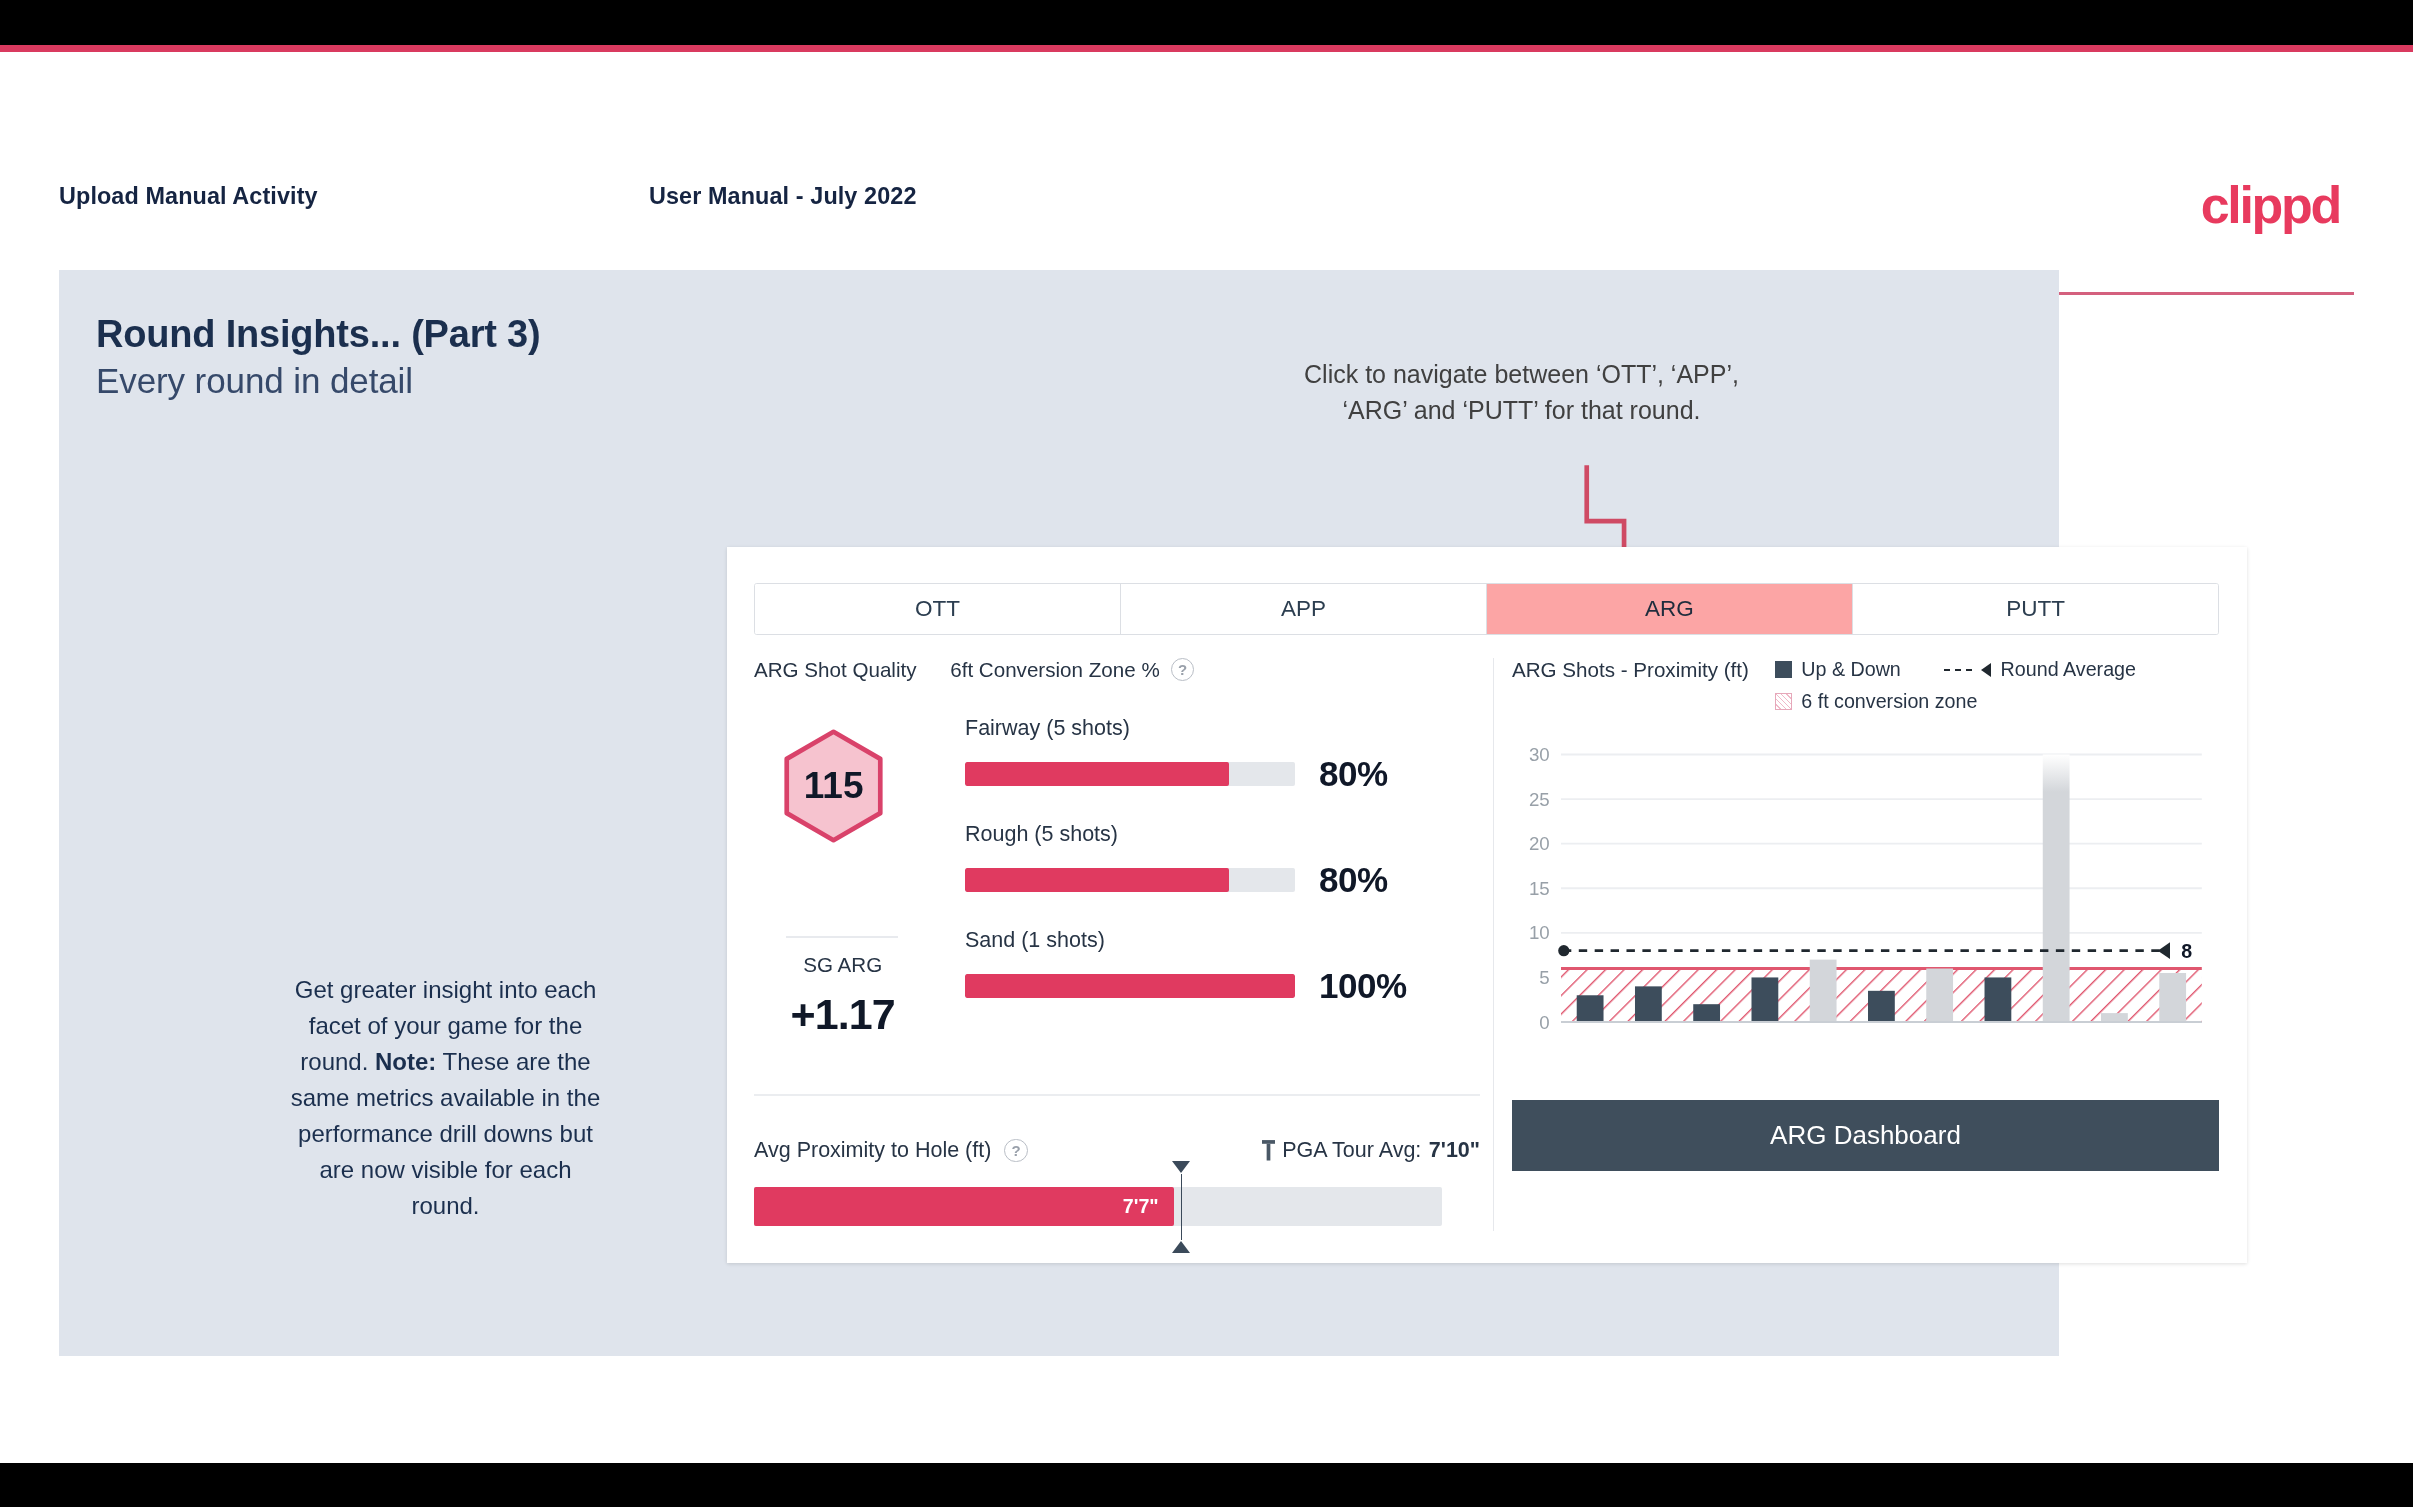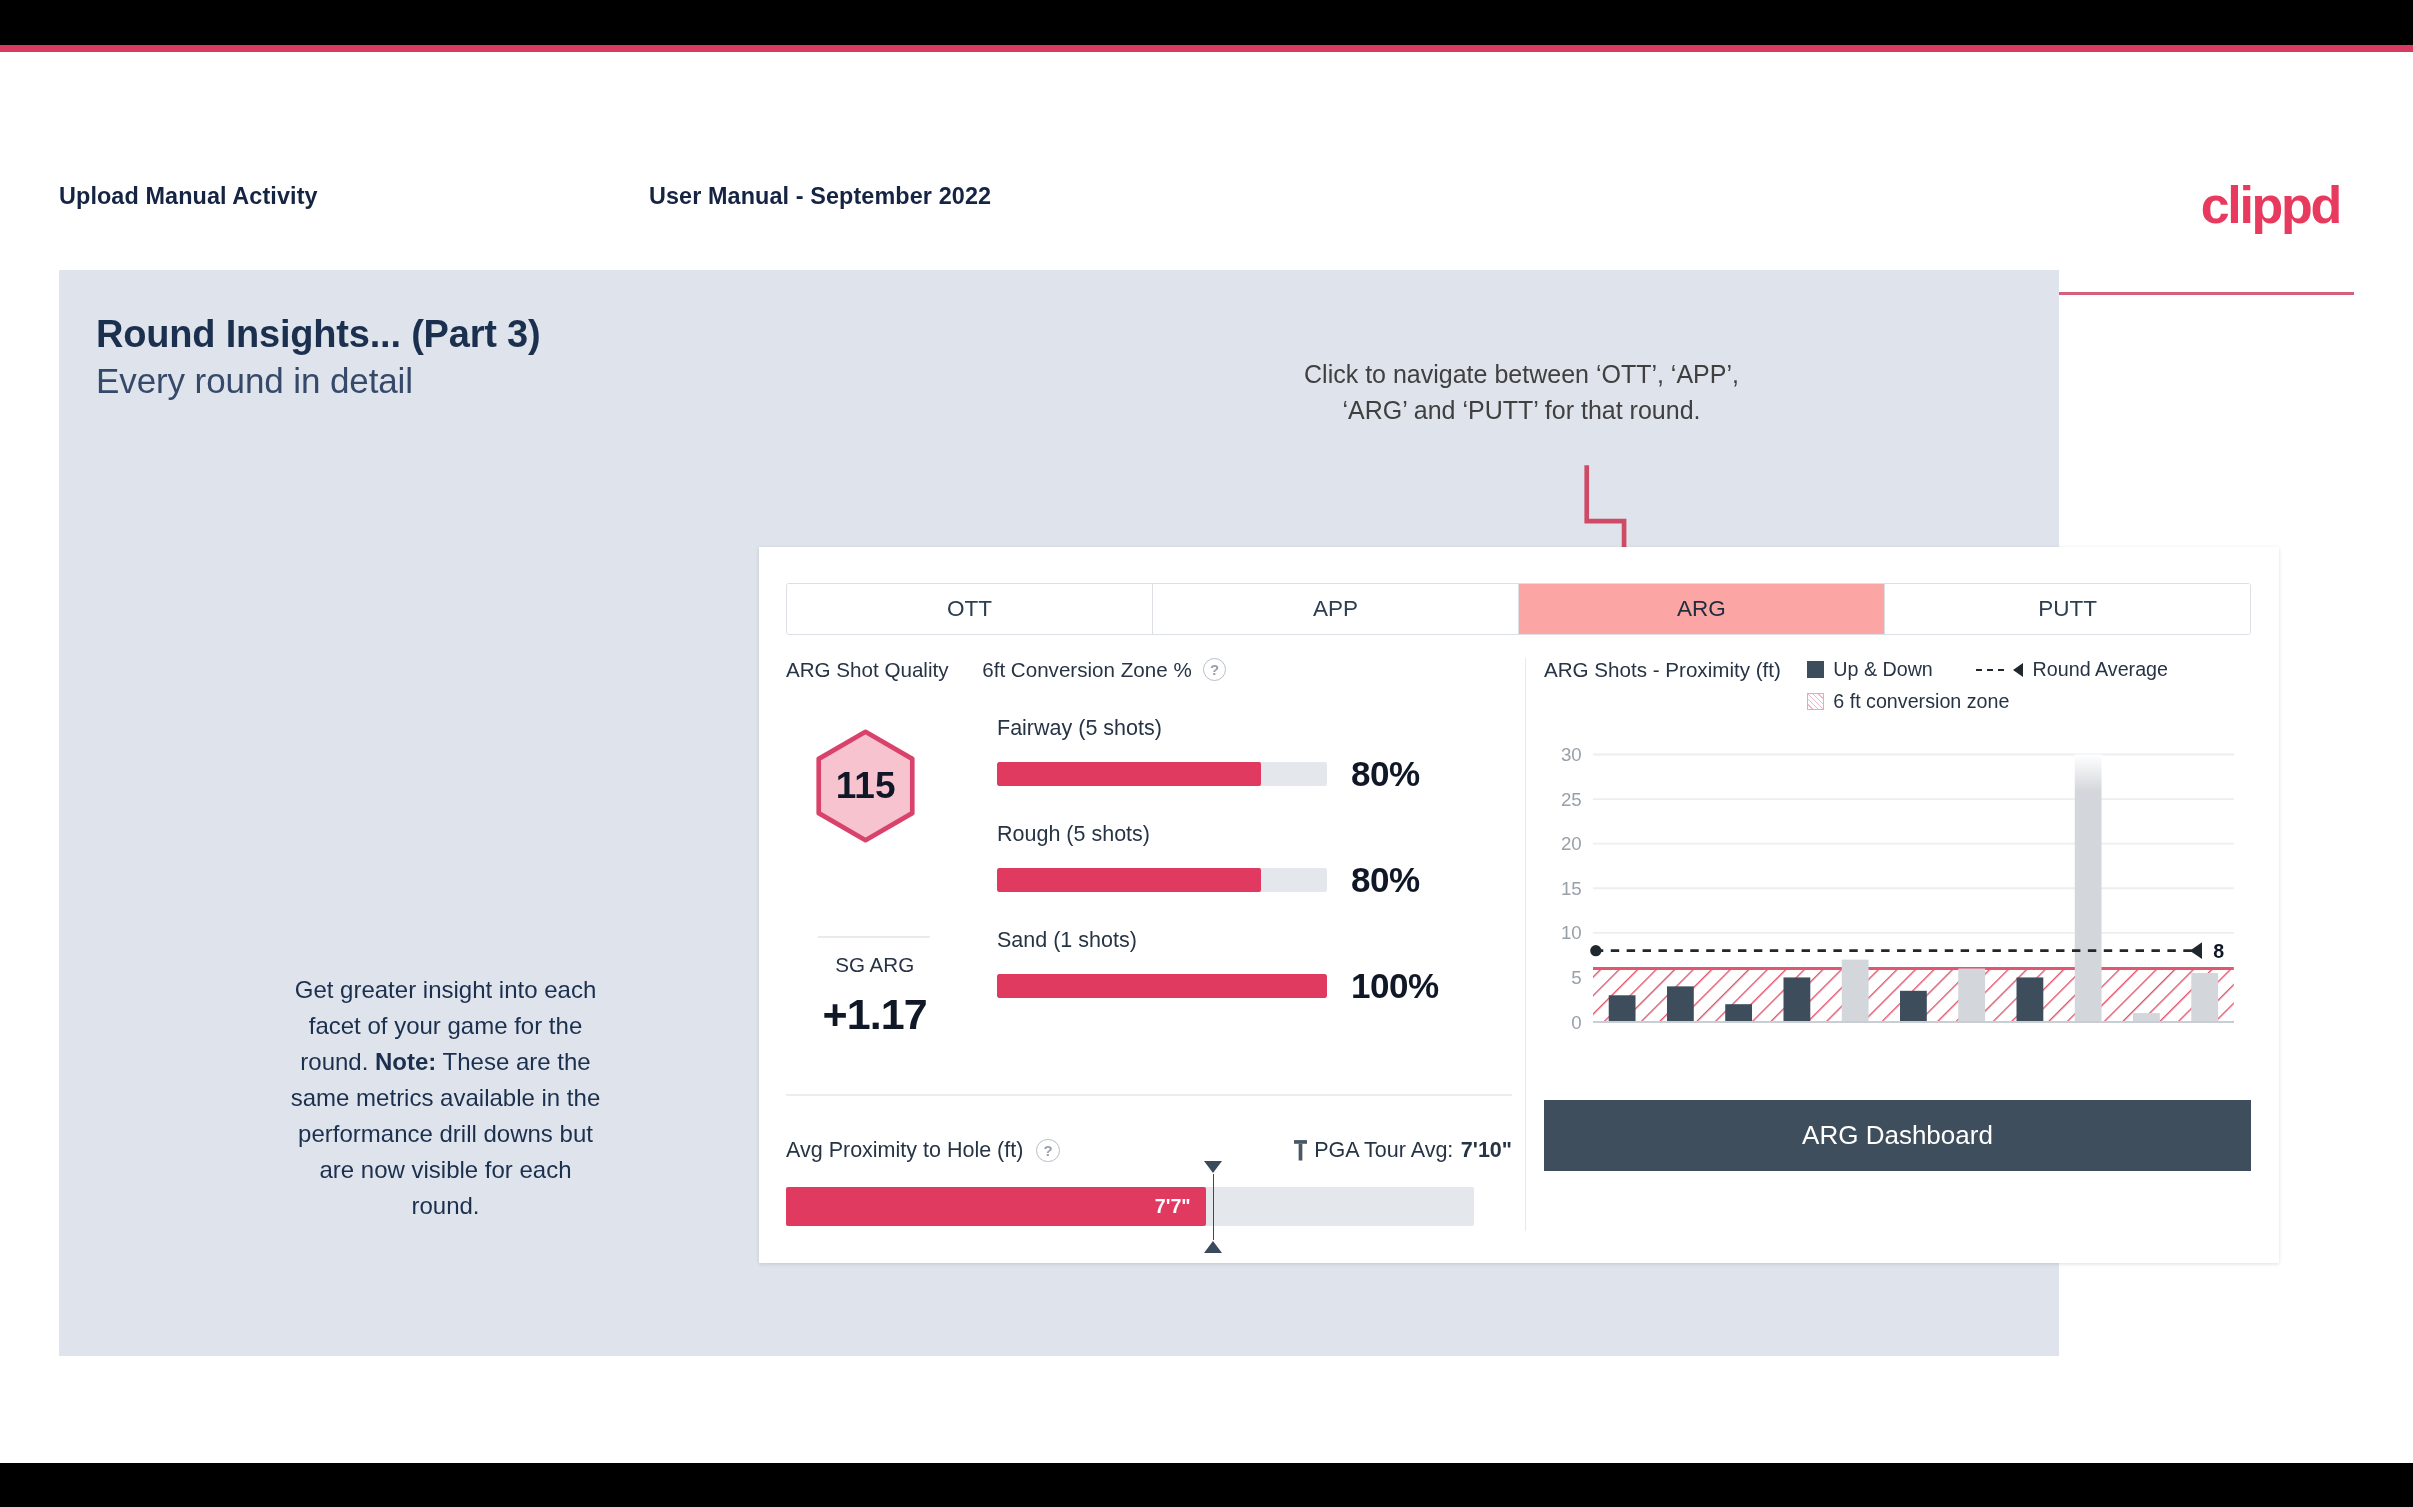--- a/index.html
+++ b/index.html
@@ -36,21 +36,21 @@
   .arrow-svg { position:absolute; left:1583px; top:463px; }
 
   .bodytext {
     position:absolute; left:225px; top:702px; width:323px; text-align:center;
     font-size:24px; color:#1b2f4e; line-height:1.5;
   }
   .bodytext b { font-weight:bold; }
 
   
   .card {
-    position:absolute; left:759px; top:547px; width:1520px; height:716px;
+    position:absolute; left:727px; top:547px; width:1520px; height:716px;
     background:#ffffff; box-shadow:0 0.9px 3.7px rgba(0,0,0,.13);
   }
   .tabs { position:absolute; left:27px; top:36px; width:1465px; height:52px;
           display:flex; border:0.9px solid #dcdfe4; border-radius:2.8px; overflow:hidden; background:#fff;}
   .tab { flex:1; display:flex; align-items:center; justify-content:center;
          font-size:22.5px; color:#2c3e50; border-right:0.9px solid #dcdfe4; background:#fff; }
   .tab:last-child { border-right:none; }
   .tab.active { background:#fca5a5; color:#1f2d3d; }
 
   .panel-left { position:absolute; left:27px; top:111px; width:726px; height:573px; }
@@ -113,21 +113,21 @@
 </style>
 </head>
 <body>
 
 <div class="slide-band-top"></div>
 <div class="accent-rule"></div>
 <div class="slide-band-bottom"></div>
 
 <div class="header">
   <div class="hdr-left">Upload Manual Activity</div>
-  <div class="hdr-mid">User Manual - September 2022</div>
+  <div class="hdr-mid">User Manual - July 2022</div>
   <div class="logo">clippd</div>
   <div class="hdr-underline"></div>
 </div>
 
 <div class="canvas">
 
   <div class="title">
     <h1>Round Insights... (Part 3)</h1>
     <h2>Every round in detail</h2>
   </div>

